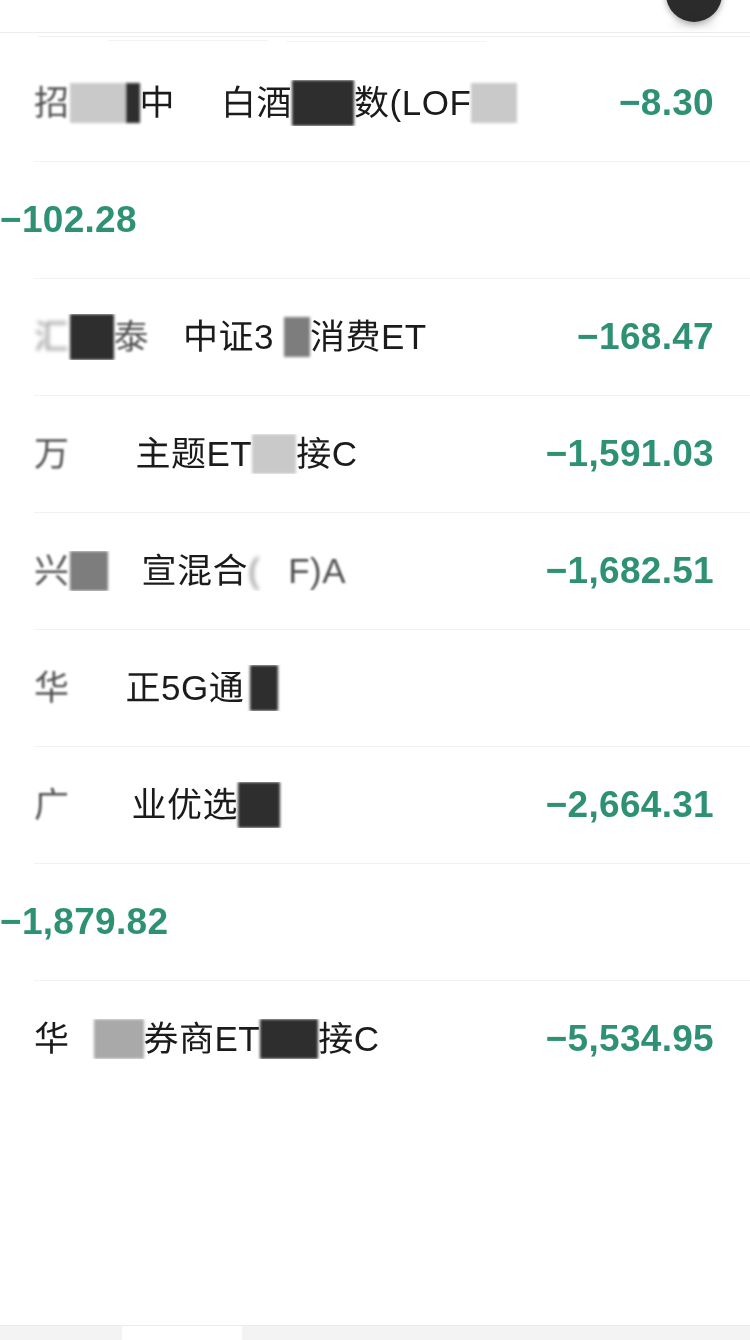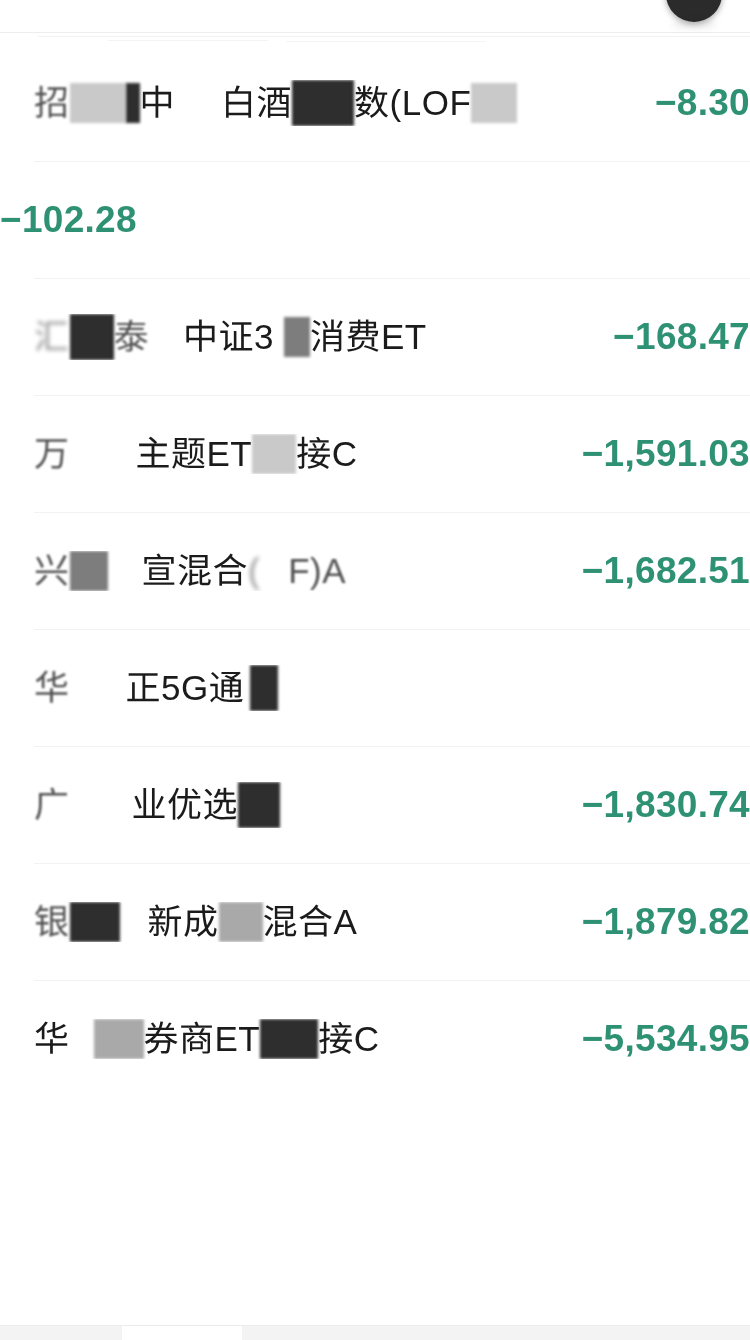--- a/index.html
+++ b/index.html
@@ -136,20 +136,21 @@
   .blk.light  { background: #a9a9a9; }
   .blk.lighter{ background: #c9c9c9; }
   .blk.mid    { background: #7d7d7d; }
   .blk.tall   { height: 46px; }
 
   .gap { display: inline-block; }
 
   
   .amount {
     flex: 0 0 auto;
+    padding-right: 36px;
     font-size: 37px;
     font-weight: 700;
     color: #2f9173;
     letter-spacing: 0.3px;
     white-space: nowrap;
     text-align: right;
     font-family: "Liberation Sans", "DejaVu Sans", sans-serif;
   }
 
   
@@ -257,32 +258,24 @@
       </div>
     </div>
 
     <div class="row">
       <div class="name" aria-hidden="true">
         <span class="seg ghost">广</span>
         <span class="gap" style="width:62px"></span>
         <span class="seg">业优选</span>
         <span class="blk tall" style="width:42px"></span>
       </div>
-      <div class="amount">−1,830.74</div>
-    </div>
-
-    <div class="row">
-      <div class="name" aria-hidden="true">
-        <span class="seg ghost">银</span>
-        <span class="blk" style="width:50px"></span>
-        <span class="gap" style="width:28px"></span>
-        <span class="seg soft">新成</span>
-        <span class="blk light" style="width:44px"></span>
-        <span class="seg">混合A</span>
-      </div>
+      <div class="amount">−2,664.31</div>
+    </div>
+
+    <div class="row">
       <div class="amount">−1,879.82</div>
     </div>
 
     <div class="row">
       <div class="name" aria-hidden="true">
         <span class="seg">华</span>
         <span class="gap" style="width:24px"></span>
         <span class="blk light" style="width:50px"></span>
         <span class="seg">券商ET</span>
         <span class="blk" style="width:58px"></span>

